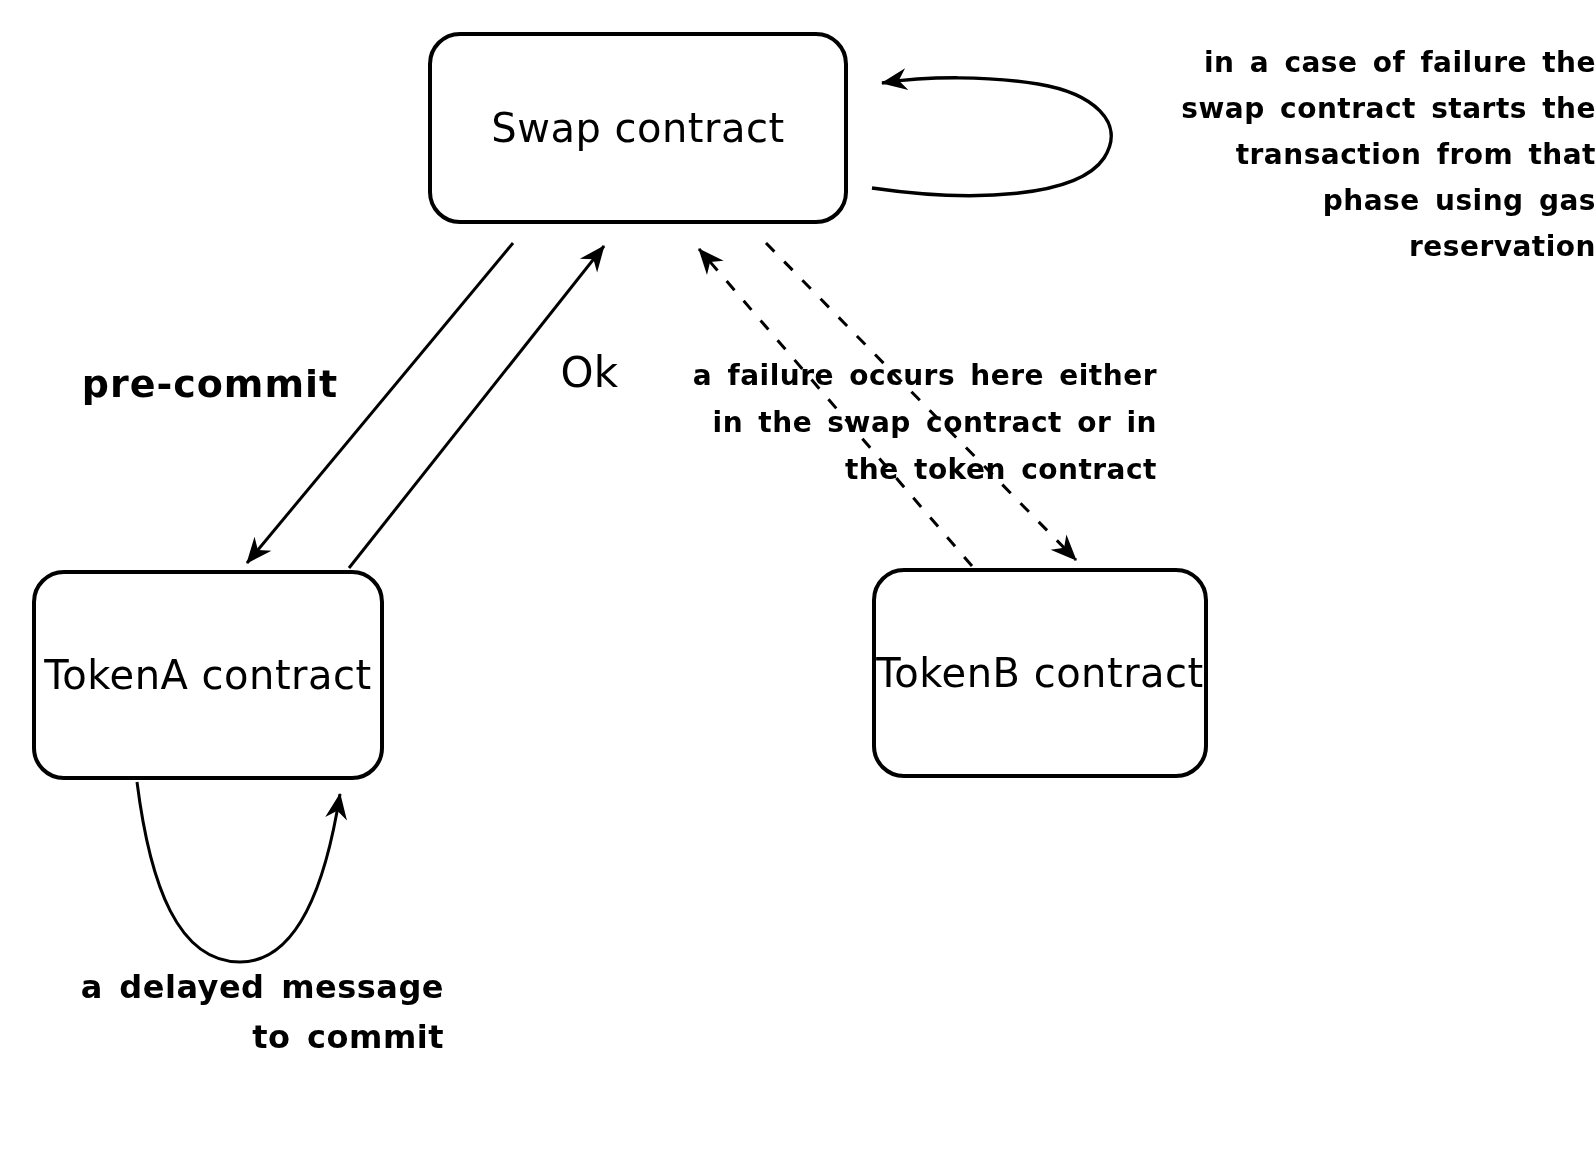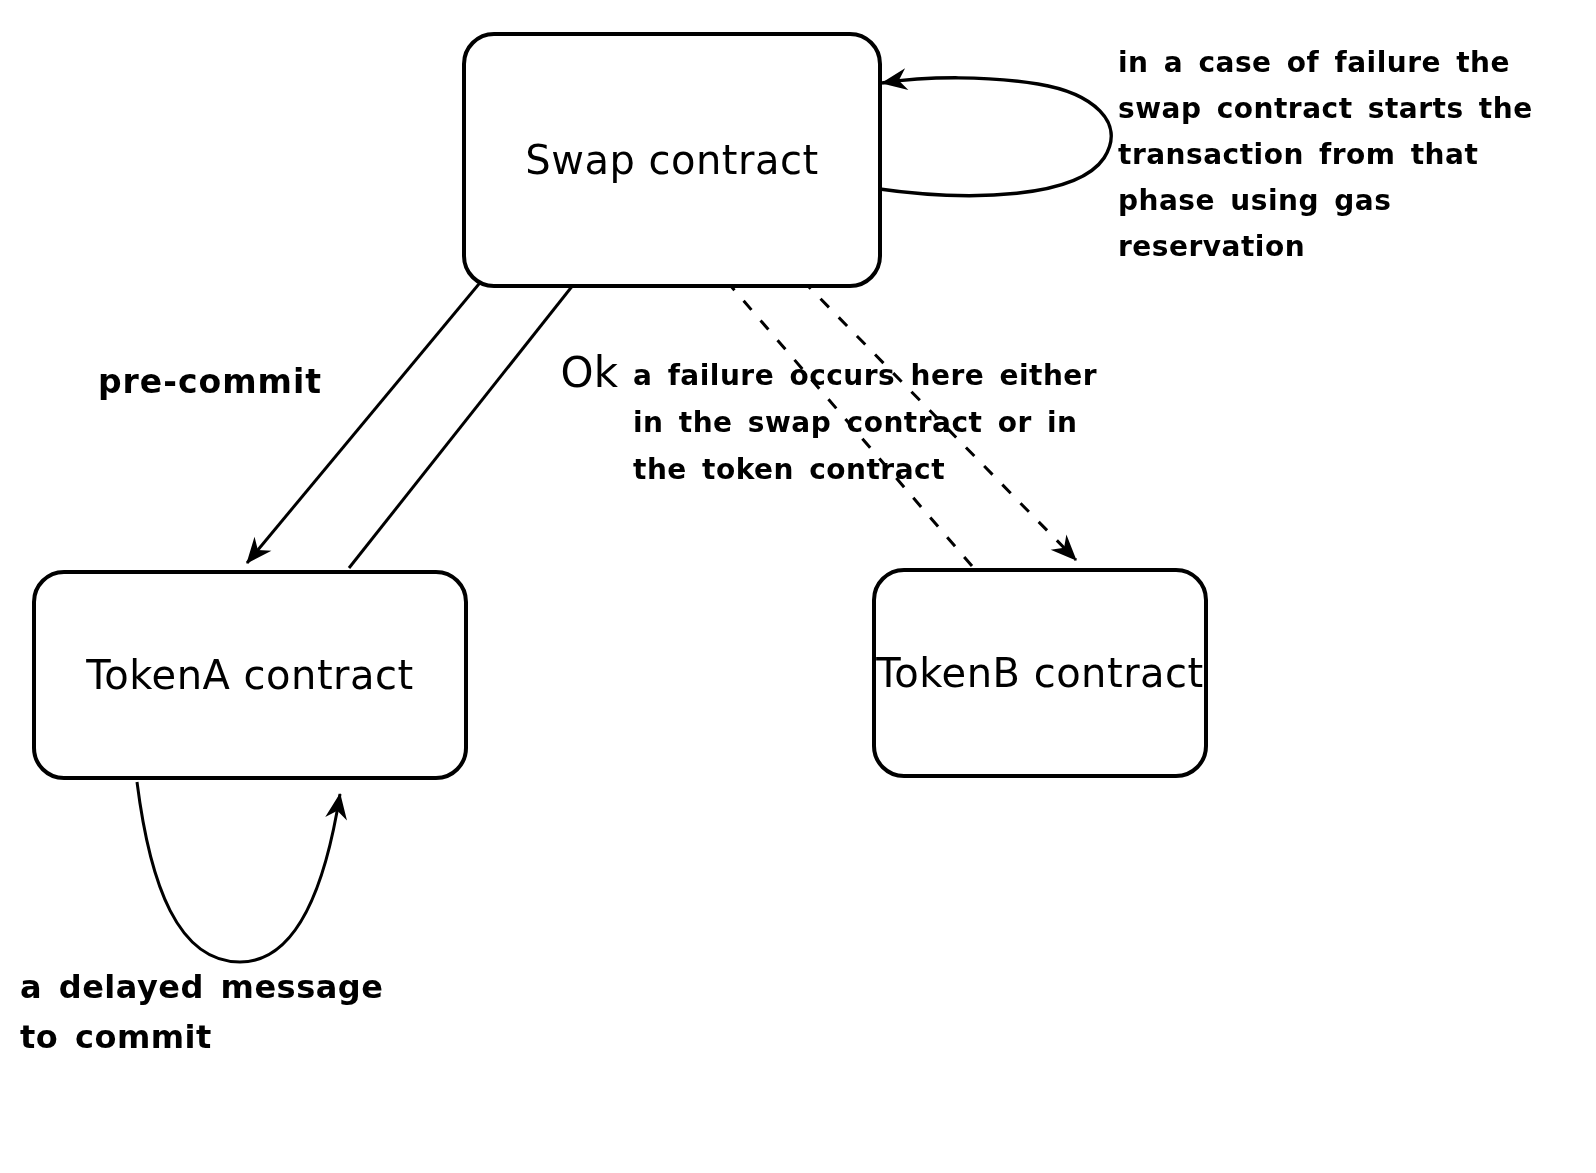--- a/index.html
+++ b/index.html
@@ -32,27 +32,27 @@
     display: flex;
     align-items: center;
     justify-content: center;
   }
   .node-label {
     font-size: 40px;
     font-weight: 400;
     letter-spacing: 0.5px;
     white-space: nowrap;
   }
-  .node-swap   { left: 462px; top: 32px;  width: 420px; height: 256px; }
-  .node-tokena { left: 32px;  top: 570px; width: 436px; height: 210px; }
+  .node-swap   { left: 428px; top: 32px;  width: 420px; height: 192px; }
+  .node-tokena { left: 32px;  top: 570px; width: 352px; height: 210px; }
   .node-tokenb { left: 872px; top: 568px; width: 336px; height: 210px; }
 
   .annotation {
     position: absolute;
-    text-align: left;
+    text-align: right;
     font-weight: 700;
     white-space: pre-line;
     letter-spacing: 0.5px;
     word-spacing: 5px;
   }
   .ann-gas {
     left: 1118px; top: 40px; width: 478px;
     font-size: 28px; line-height: 46px;
   }
   .ann-failure {
@@ -63,21 +63,21 @@
     left: 20px; top: 962px; width: 424px;
     font-size: 32px; line-height: 50px;
   }
   .edge-label {
     position: absolute;
     white-space: nowrap;
   }
   .label-precommit {
     left: 60px; top: 362px; width: 300px;
     text-align: center;
-    font-size: 33px; font-weight: 700; letter-spacing: 1px;
+    font-size: 38px; font-weight: 700; letter-spacing: 1px;
   }
   .label-ok {
     left: 528px; top: 348px; width: 90px;
     text-align: right;
     font-size: 42px; font-weight: 400;
   }
 </style>
 </head>
 <body>
 

